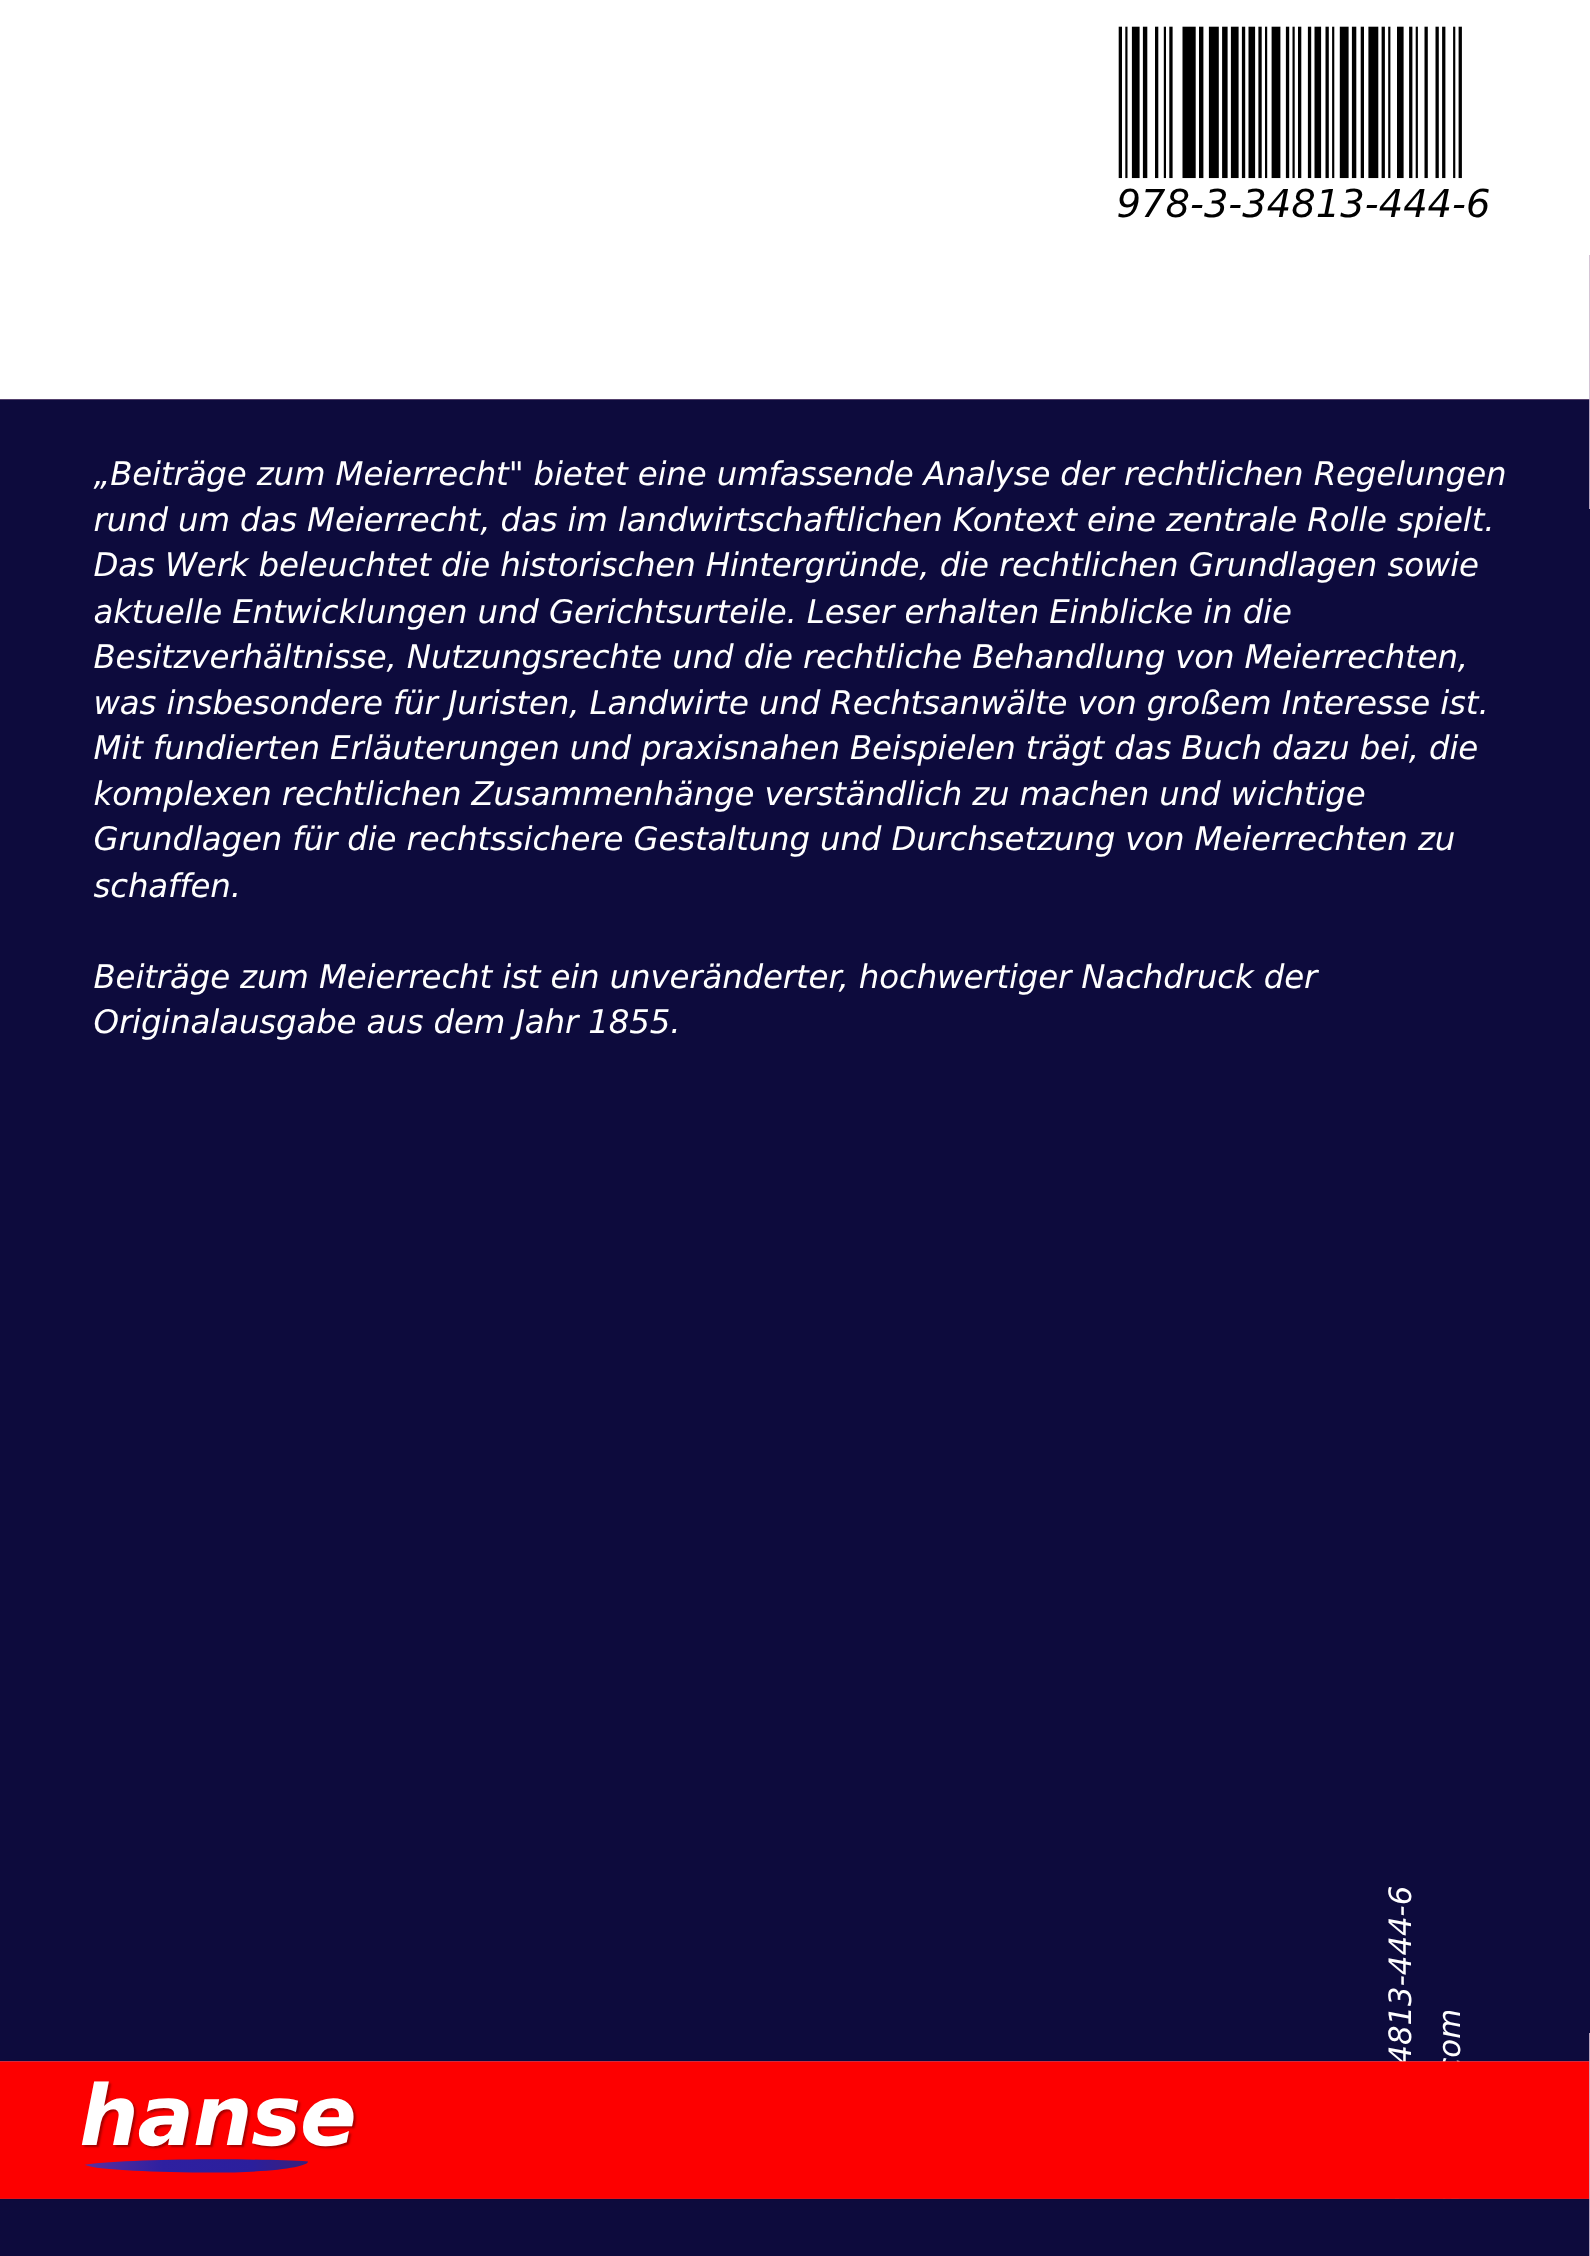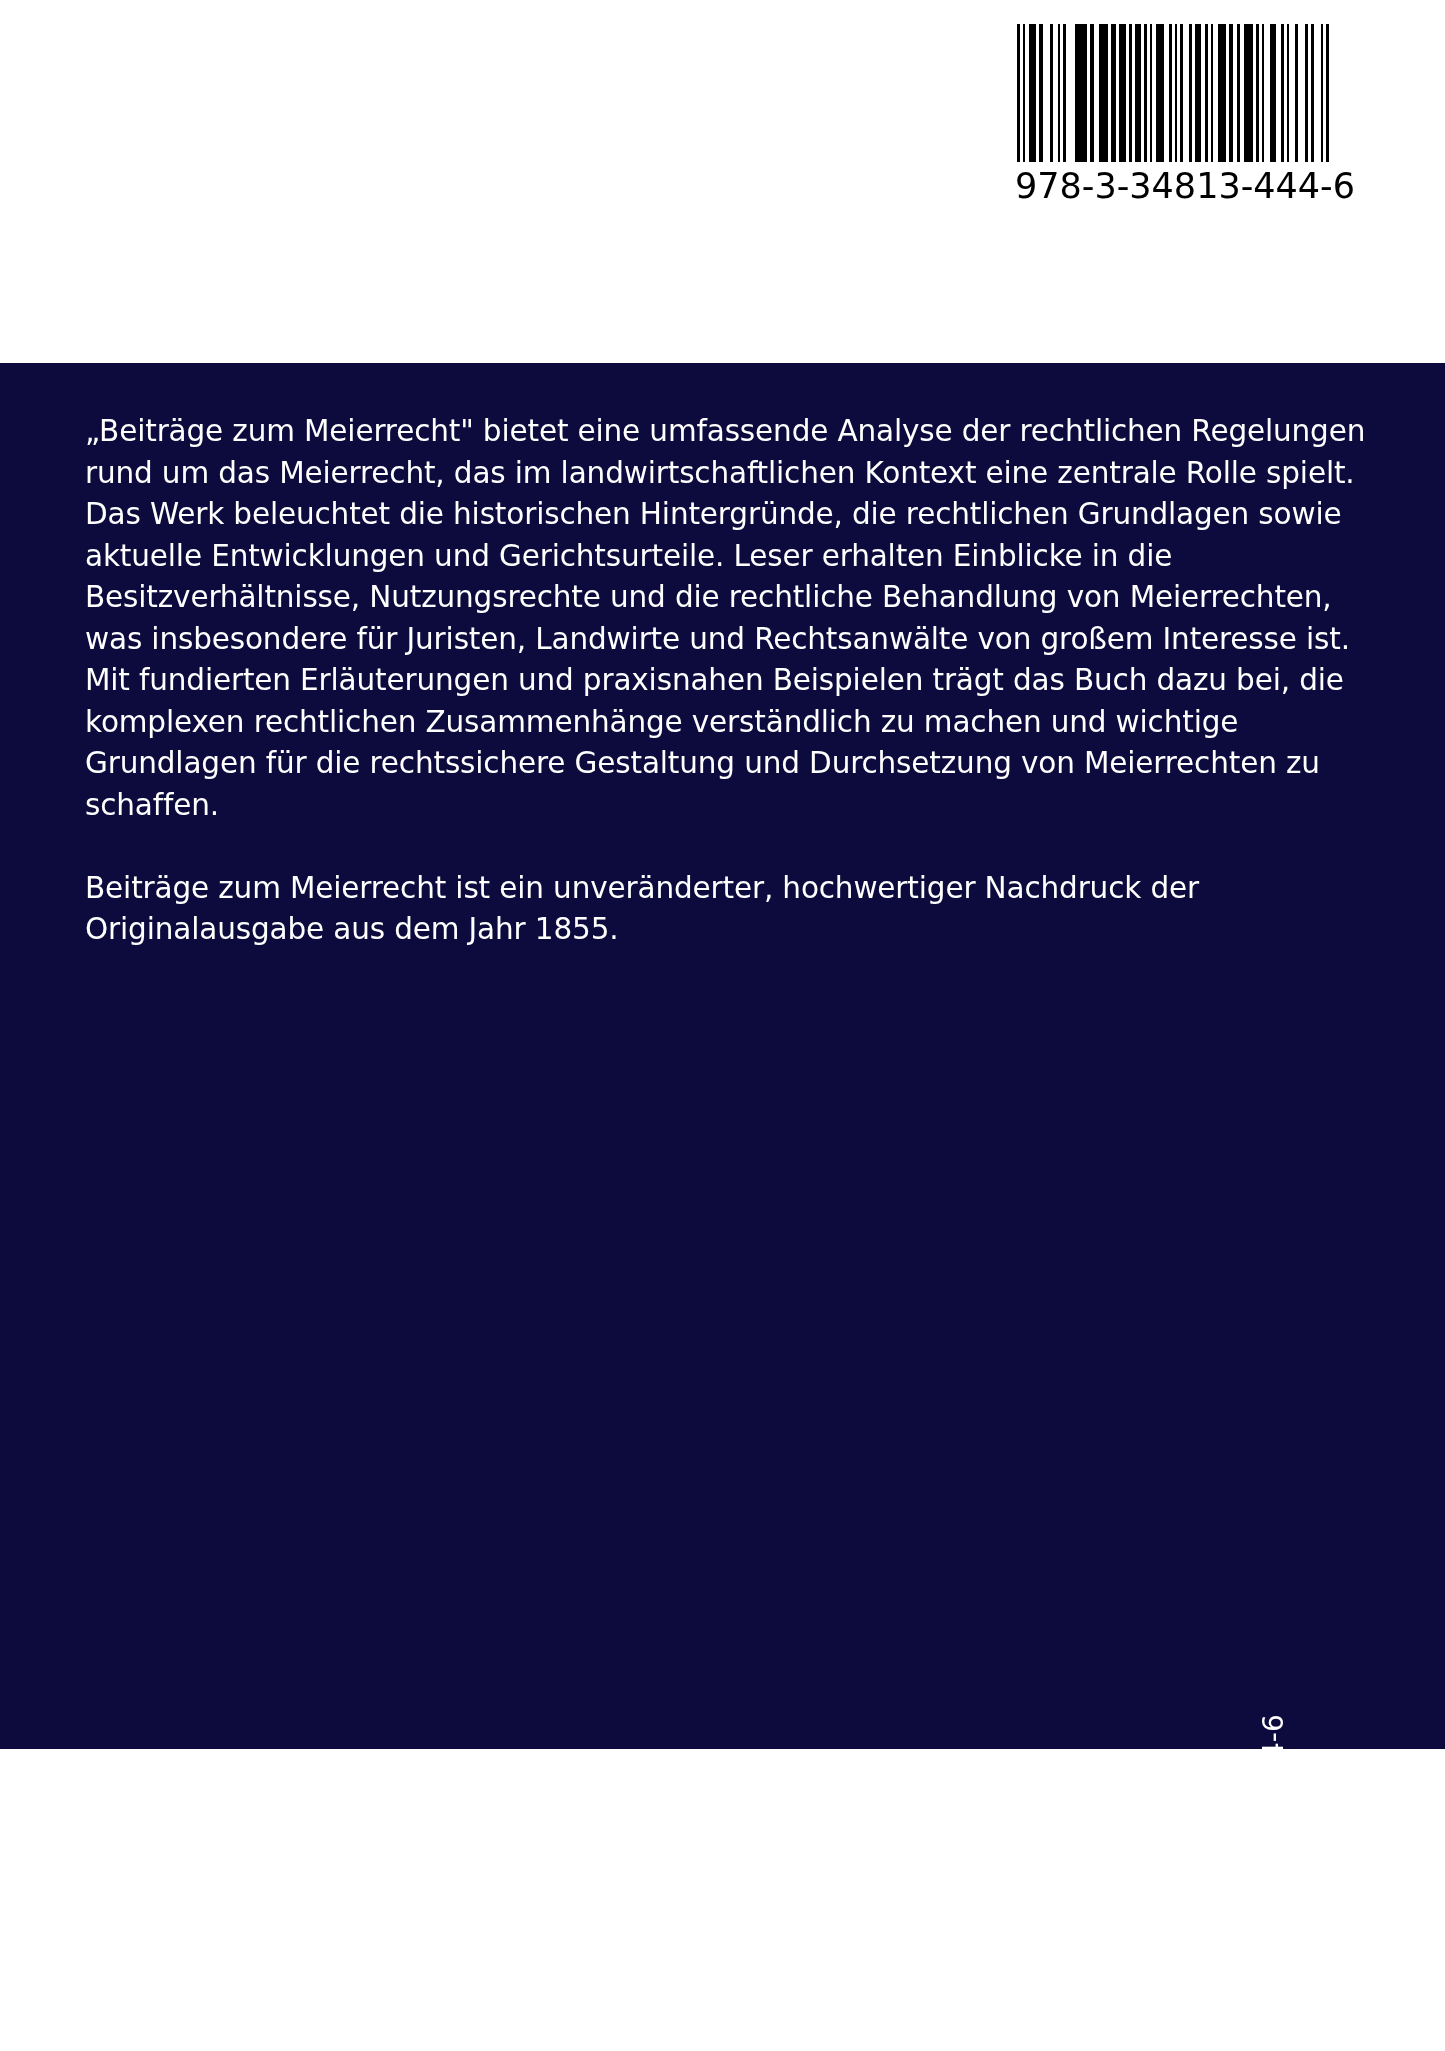--- a/index.html
+++ b/index.html
@@ -6,23 +6,24 @@
     margin: 0;
     padding: 0;
     background: #ffffff;
   }
   body {
     font-family: "Liberation Sans", sans-serif;
   }
   #cover {
     position: relative;
     width: 1445px;
-    height: 1749px;
+    height: 2051px;
     background: #f9a8d4;
     overflow: hidden;
+    font-style: italic;
   }
 
   
   .top-band {
     position: absolute;
     left: 0; top: 0;
     width: 1445px;
     height: 363px;
     background: #ffffff;
   }

